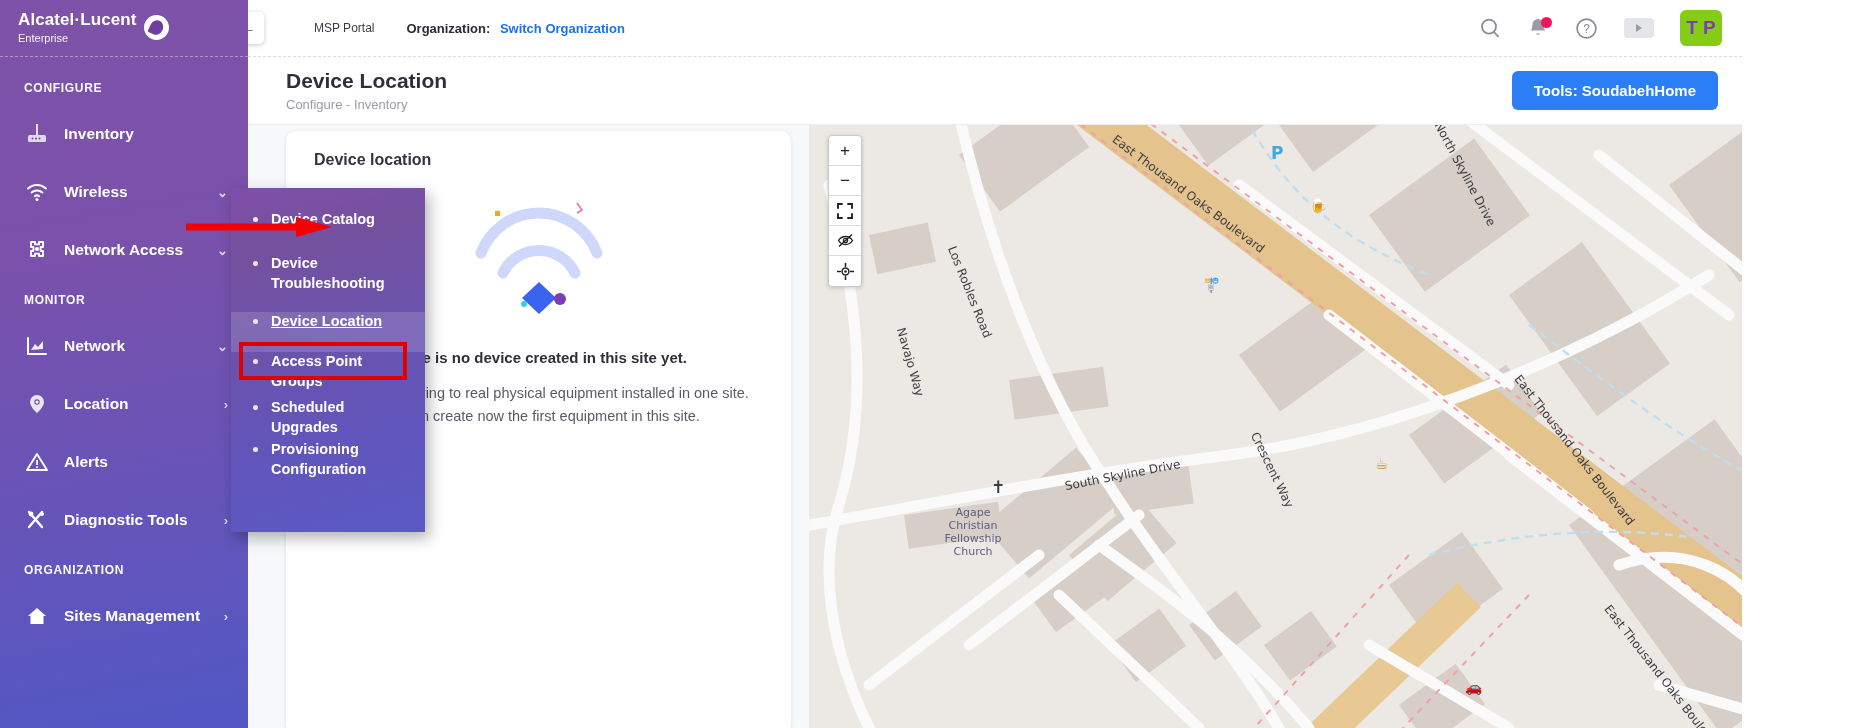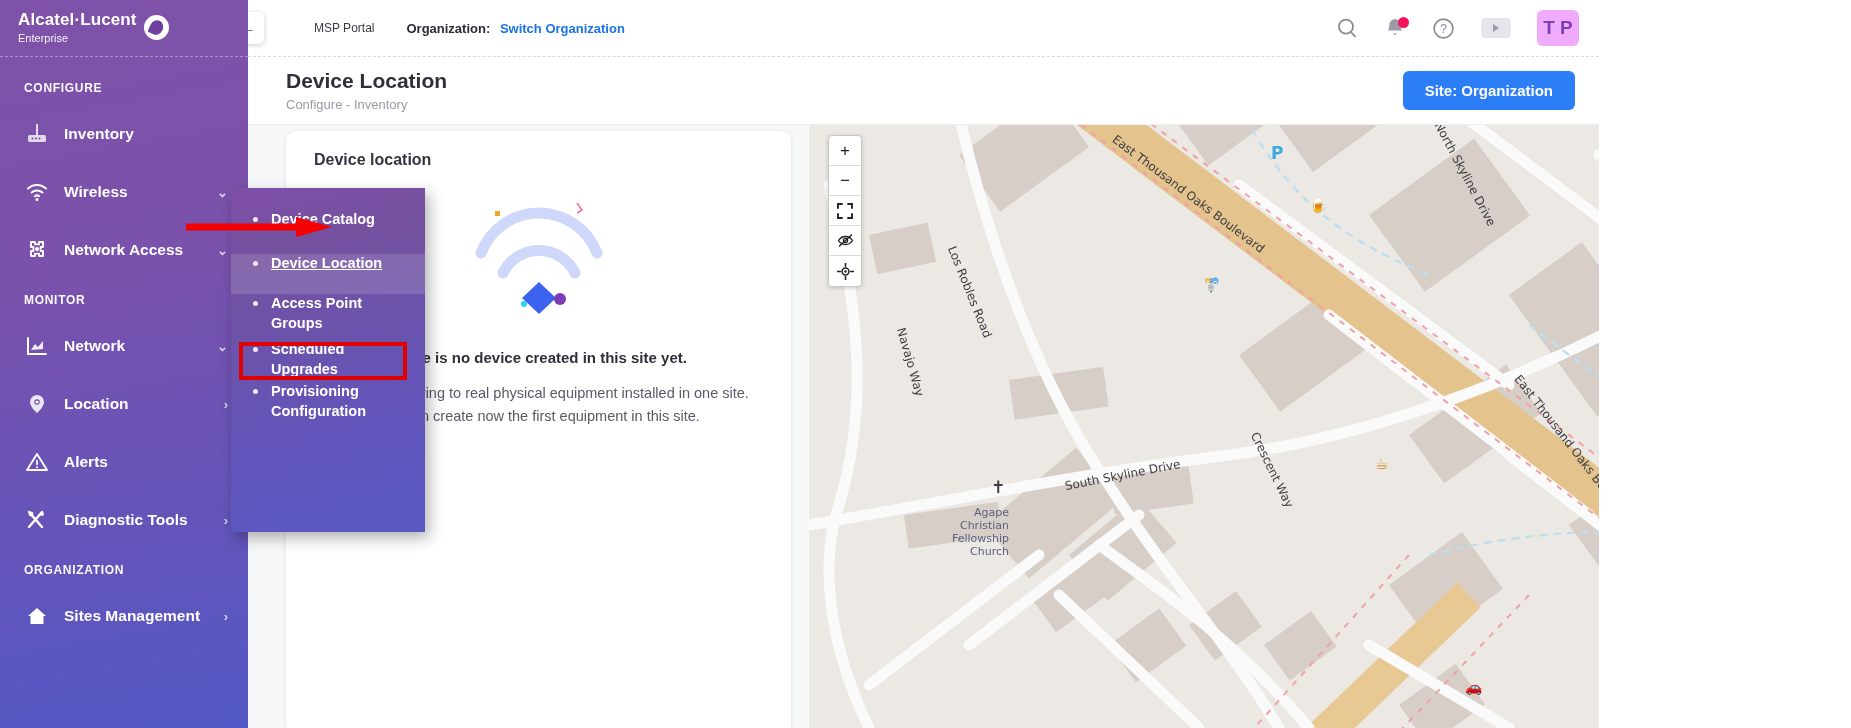--- a/index.html
+++ b/index.html
@@ -2,21 +2,21 @@
 <html><head>
 <meta charset="utf-8">
 <style>
   * { box-sizing: border-box; margin: 0; padding: 0; }
   html, body {
     width: 1851px; height: 728px;
     font-family: "Liberation Sans", sans-serif;
     overflow: hidden;
     background: #ffffff;
   }
-  .app { position: relative; width: 1599px; height: 728px; }
+  .app { position: relative; width: 1742px; height: 728px; }
 
   
   .sidebar {
     position: absolute; left: 0; top: 0; width: 248px; height: 728px;
     background: linear-gradient(170deg, #7e52a8 0%, #7a51ab 35%, #6255bb 75%, #5157c4 100%);
     color: #fff; z-index: 30;
   }
   .brand {
     height: 57px; display: flex; align-items: center; padding-left: 18px;
     border-bottom: 1px dashed rgba(255,255,255,.38);
@@ -100,21 +100,21 @@
   .t-ico { cursor: pointer; display: flex; align-items: center; justify-content: center; position: relative; }
   .bell-dot {
     position: absolute; right: -3px; top: 0px; width: 11px; height: 11px;
     border-radius: 50%; background: #f4145b;
   }
   .play-box {
     width: 30px; height: 20px; background: #e4e6ec; border-radius: 4px;
     display: flex; align-items: center; justify-content: center; cursor: pointer;
   }
   .avatar {
-    width: 42px; height: 36px; background: #f0abfc; border-radius: 6px;
+    width: 42px; height: 36px; background: #84cc16; border-radius: 6px;
     display: flex; align-items: center; justify-content: center; gap: 5px;
     color: #7b3fb5; font-weight: 700; font-size: 19px; cursor: pointer;
   }
 
   
   .pagehdr {
     position: absolute; left: 248px; top: 57px; right: 0; height: 68px;
     background: #fff; display: flex; align-items: center; padding: 0 24px 0 38px;
     border-bottom: 1px solid #eceef3;
   }
@@ -158,21 +158,21 @@
     height: 30px; display: flex; align-items: center; justify-content: center;
     border-bottom: 1px solid #dcdcdc; cursor: pointer; color: #222; font-size: 17px;
   }
   .mapctl div:last-child { border-bottom: none; }
   .maplbl {
     position: absolute; font-family: "DejaVu Sans", sans-serif;
     font-size: 12px; color: #3c3c42; white-space: nowrap; pointer-events: none;
   }
   .poilbl {
     position: absolute; font-family: "DejaVu Sans", sans-serif; font-size: 11px;
-    color: #5a5f83; text-align: right; line-height: 1.18; pointer-events: none;
+    color: #5a5f83; text-align: center; line-height: 1.18; pointer-events: none;
   }
 </style>
 </head>
 <body>
 
 <div class="app">
 
   <aside class="sidebar">
     <div class="brand">
       <div class="brand-row">
@@ -287,20 +287,24 @@
       </div>
 
     </nav>
   </aside>
 
   <div class="submenu">
     <div class="sub-item" style="height:44px">
       <span class="sub-bullet"></span>
       <span class="sub-label">Device Catalog</span>
     </div>
+    <div class="sub-item" style="height:58px">
+      <span class="sub-bullet"></span>
+      <span class="sub-label" style="max-width:130px">Device Troubleshooting</span>
+    </div>
     <div class="sub-item active" style="height:38px">
       <span class="sub-bullet"></span>
       <span class="sub-label">Device Location</span>
     </div>
     <div class="sub-item" style="height:42px">
       <span class="sub-bullet"></span>
       <span class="sub-label">Access Point Groups</span>
     </div>
     <div class="sub-item" style="height:42px;margin-top:4px">
       <span class="sub-bullet"></span>
@@ -355,21 +359,21 @@
       </span>
       <span class="avatar">T P</span>
     </div>
   </header>
 
   <div class="pagehdr">
     <div>
       <div class="page-title">Device Location</div>
       <div class="crumb">Configure  -  Inventory</div>
     </div>
-    <div class="site-btn">Site:  Organization</div>
+    <div class="site-btn">Tools:  SoudabehHome</div>
   </div>
 
   <div class="content">
     <section class="card">
       <div class="card-title">Device location</div>
       <div class="empty">
         <div class="empty-art">
           <svg width="220" height="140" viewBox="0 0 220 140">
             <path d="M52 62a62 62 0 0 1 116 0" stroke="#cfd8fb" stroke-width="11" fill="none" stroke-linecap="round"></path>
             <path d="M74 82a40 40 0 0 1 72 0" stroke="#cfd8fb" stroke-width="11" fill="none" stroke-linecap="round"></path>

